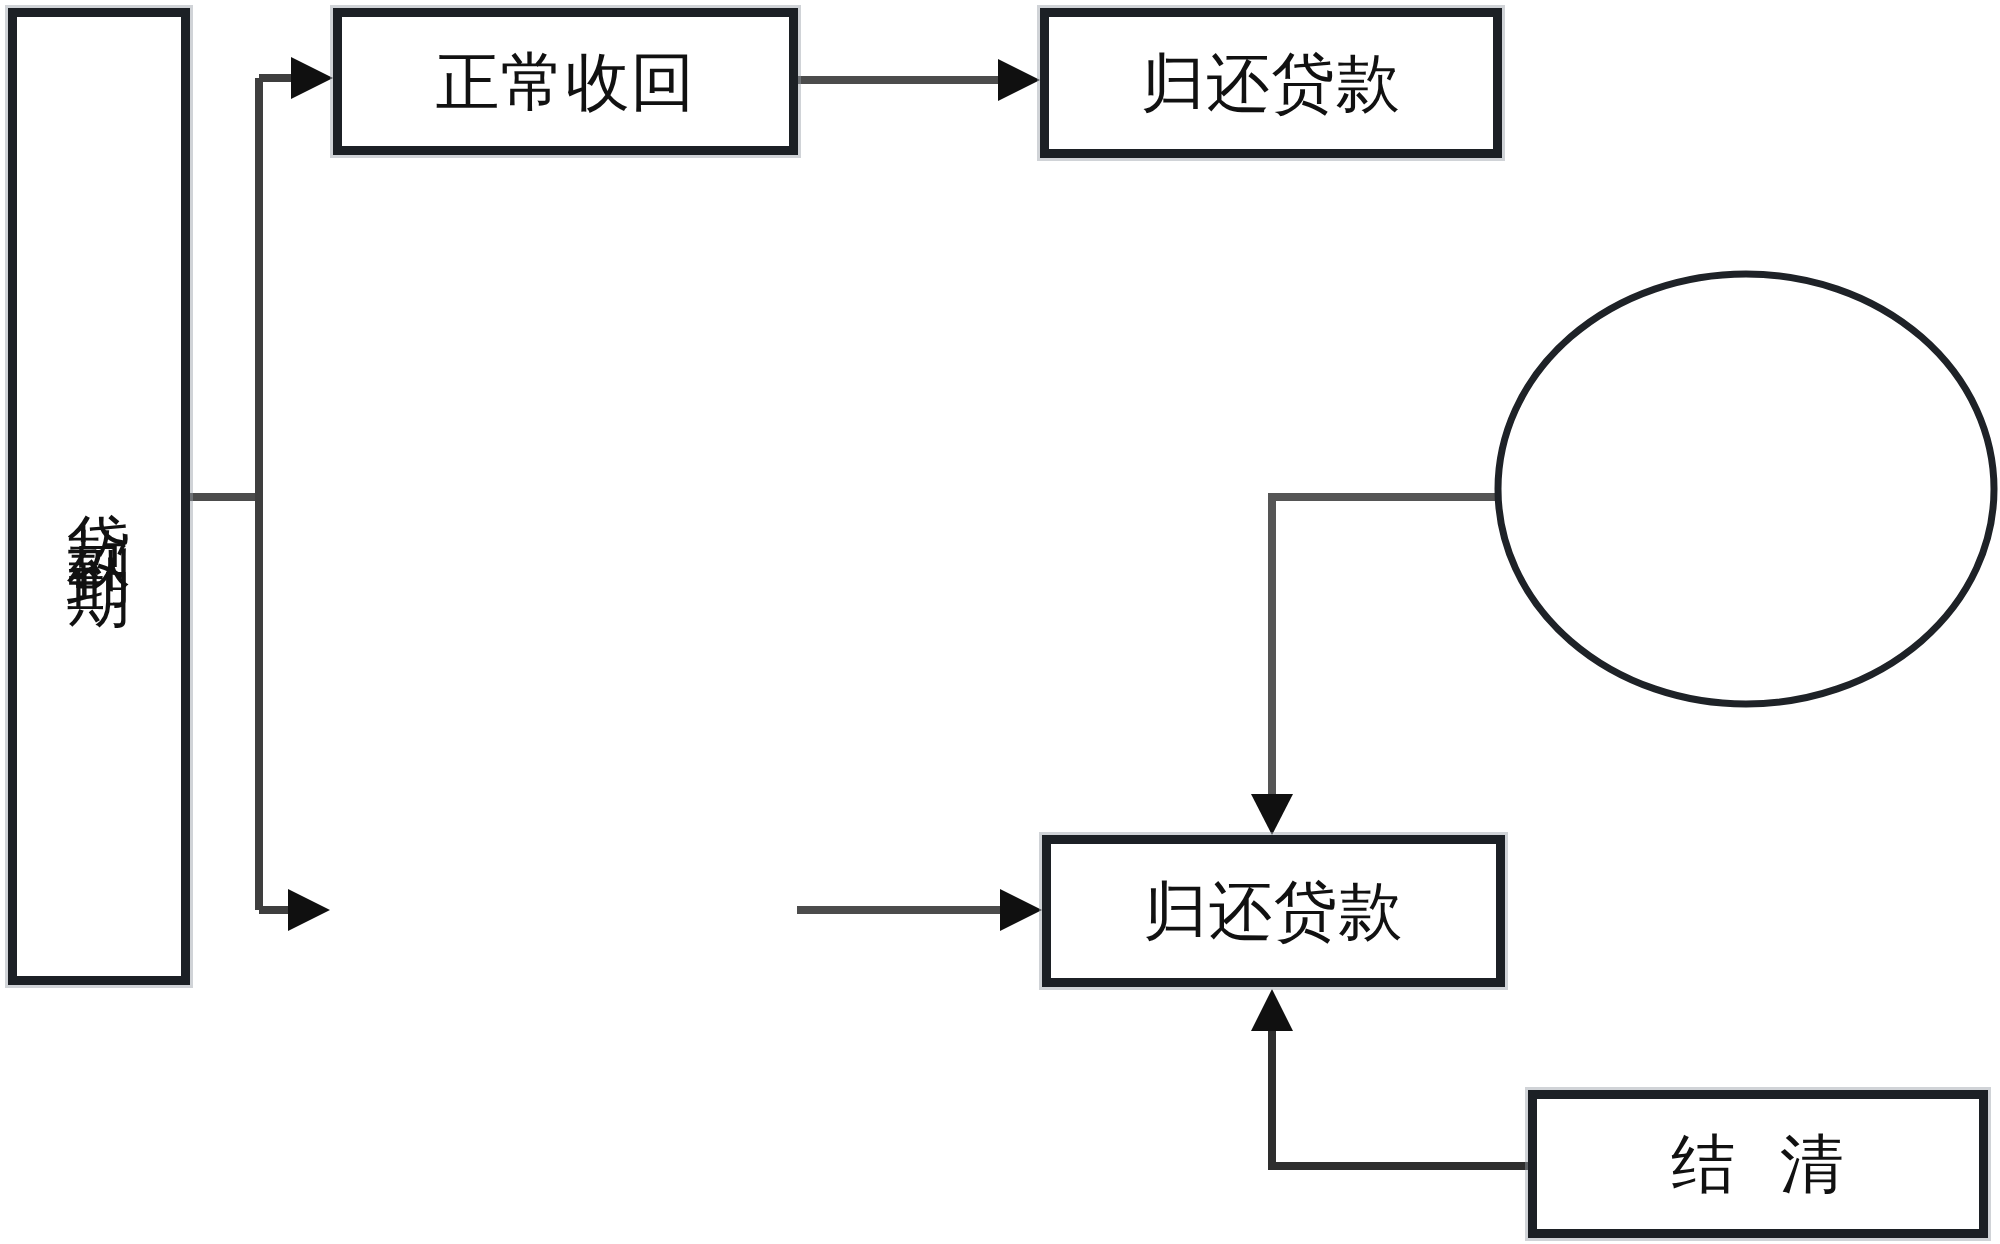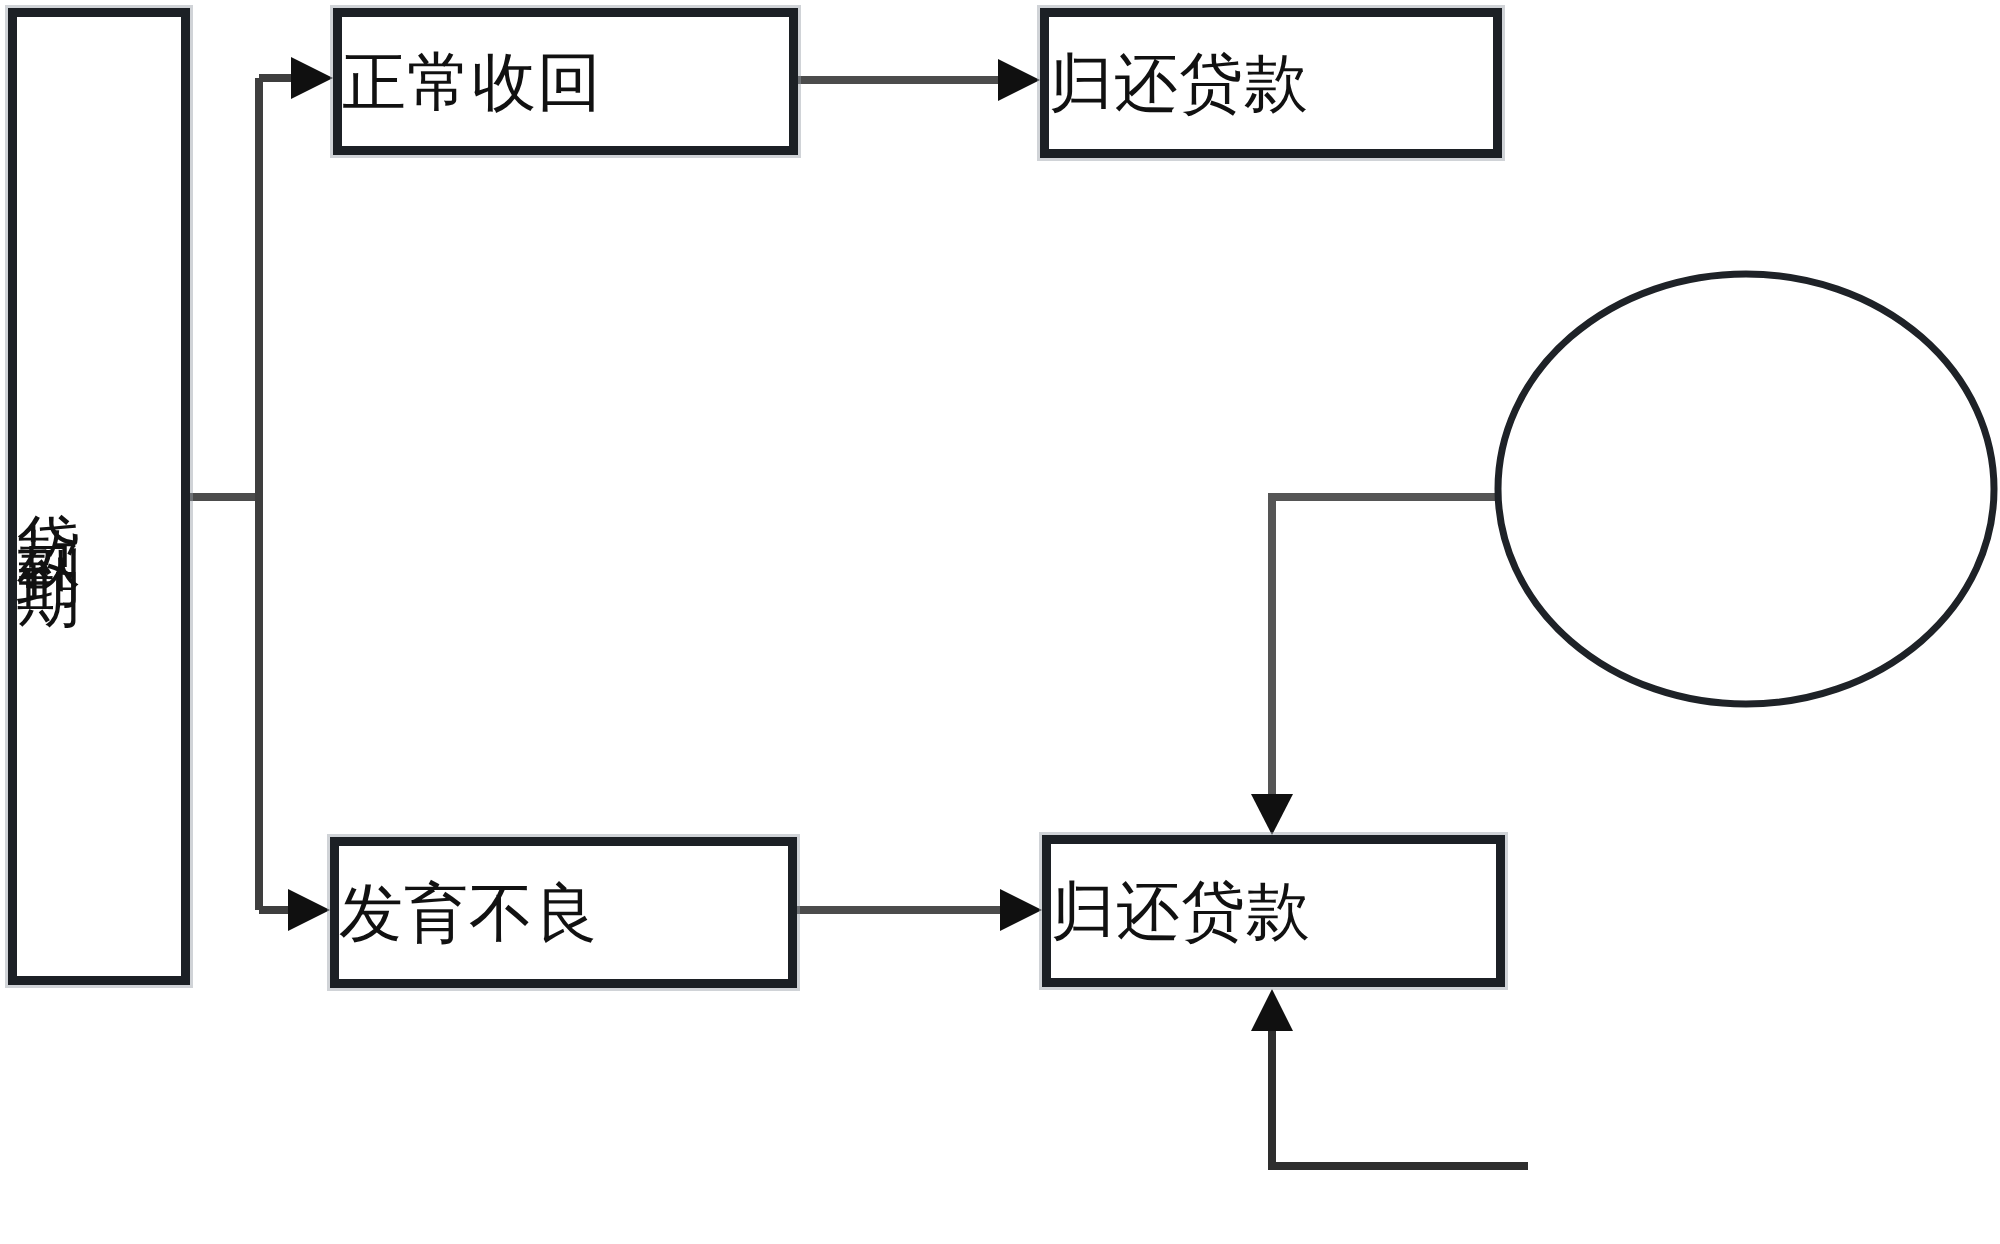--- a/index.html
+++ b/index.html
@@ -24,20 +24,21 @@
     height: 1244px;
   }
   .box {
     position: absolute;
     box-sizing: border-box;
     background: #ffffff;
     border: 9px solid #1c2025;
     outline: 3px solid rgba(150, 157, 167, 0.45);
     display: flex;
     align-items: center;
+    justify-content: center;
     font-size: 64px;
     line-height: 1;
     color: #111111;
     letter-spacing: 1px;
   }
   .vtext {
     writing-mode: vertical-rl;
     text-orientation: upright;
     line-height: 1;
     letter-spacing: 18px;
@@ -95,23 +96,23 @@
   </div>
 
   <div class="box" style="left:333px; top:8px; width:465px; height:147px;">
     <span>正常收回</span>
   </div>
 
   <div class="box" style="left:1040px; top:8px; width:462px; height:150px;">
     <span>归还贷款</span>
   </div>
 
-  <div class="box" style="left:330px; top:837px; width:467px; height:151px;">
-    <span>发育不良</span>
-  </div>
 
   <div class="box" style="left:1042px; top:835px; width:463px; height:152px;">
     <span>归还贷款</span>
   </div>
 
+  <div class="box" style="left:1528px; top:1090px; width:460px; height:148px;">
+    <span class="settled-label">结 清</span>
+  </div>
 
 
 </div>
 
 </body></html>

